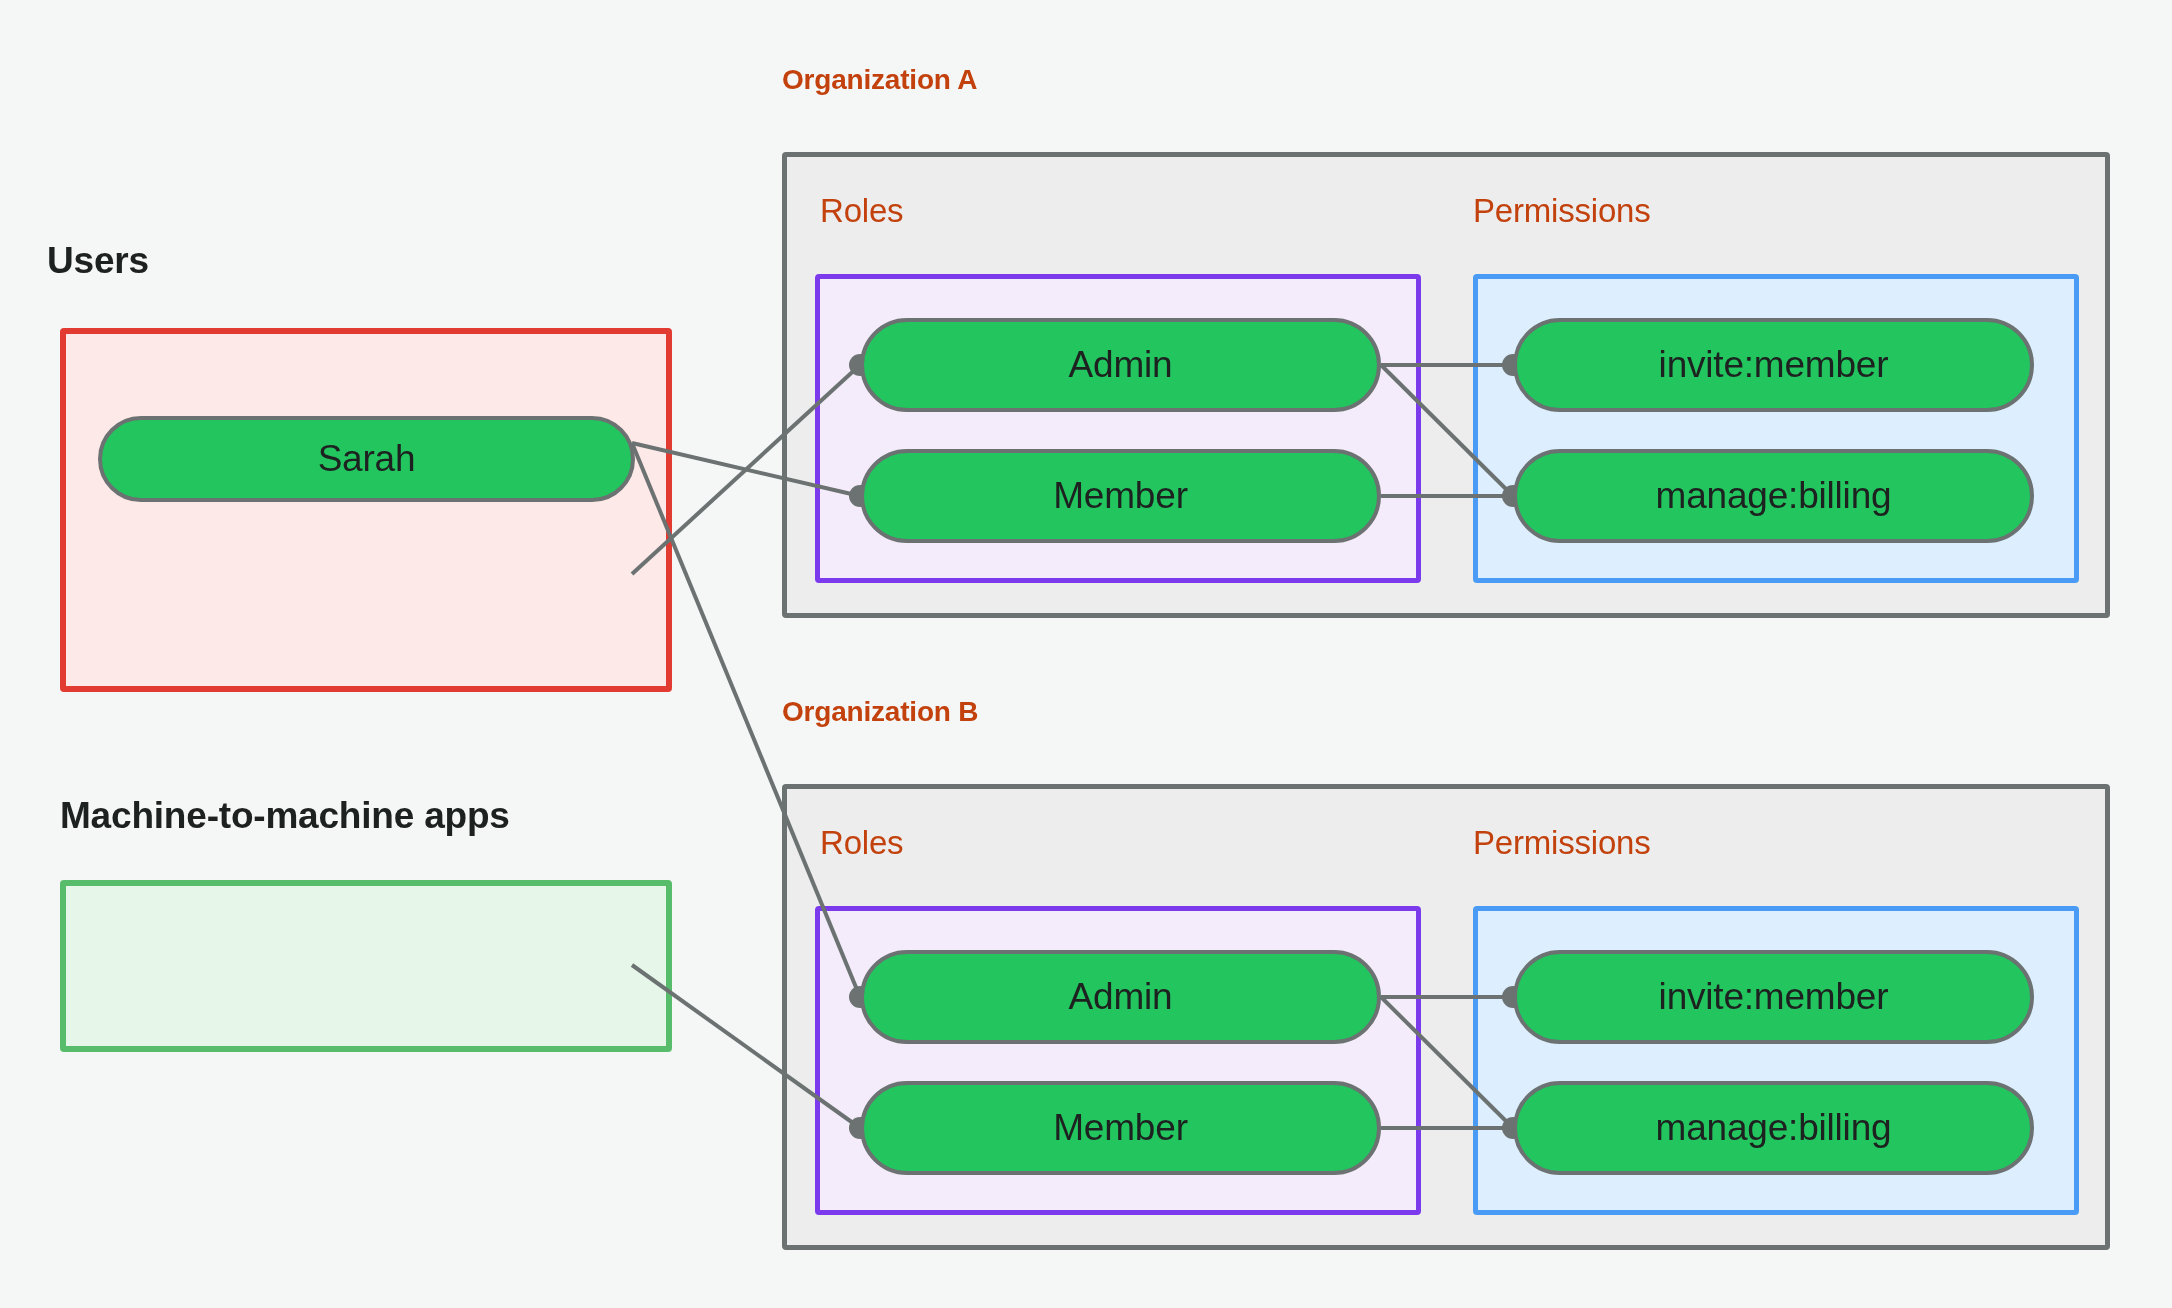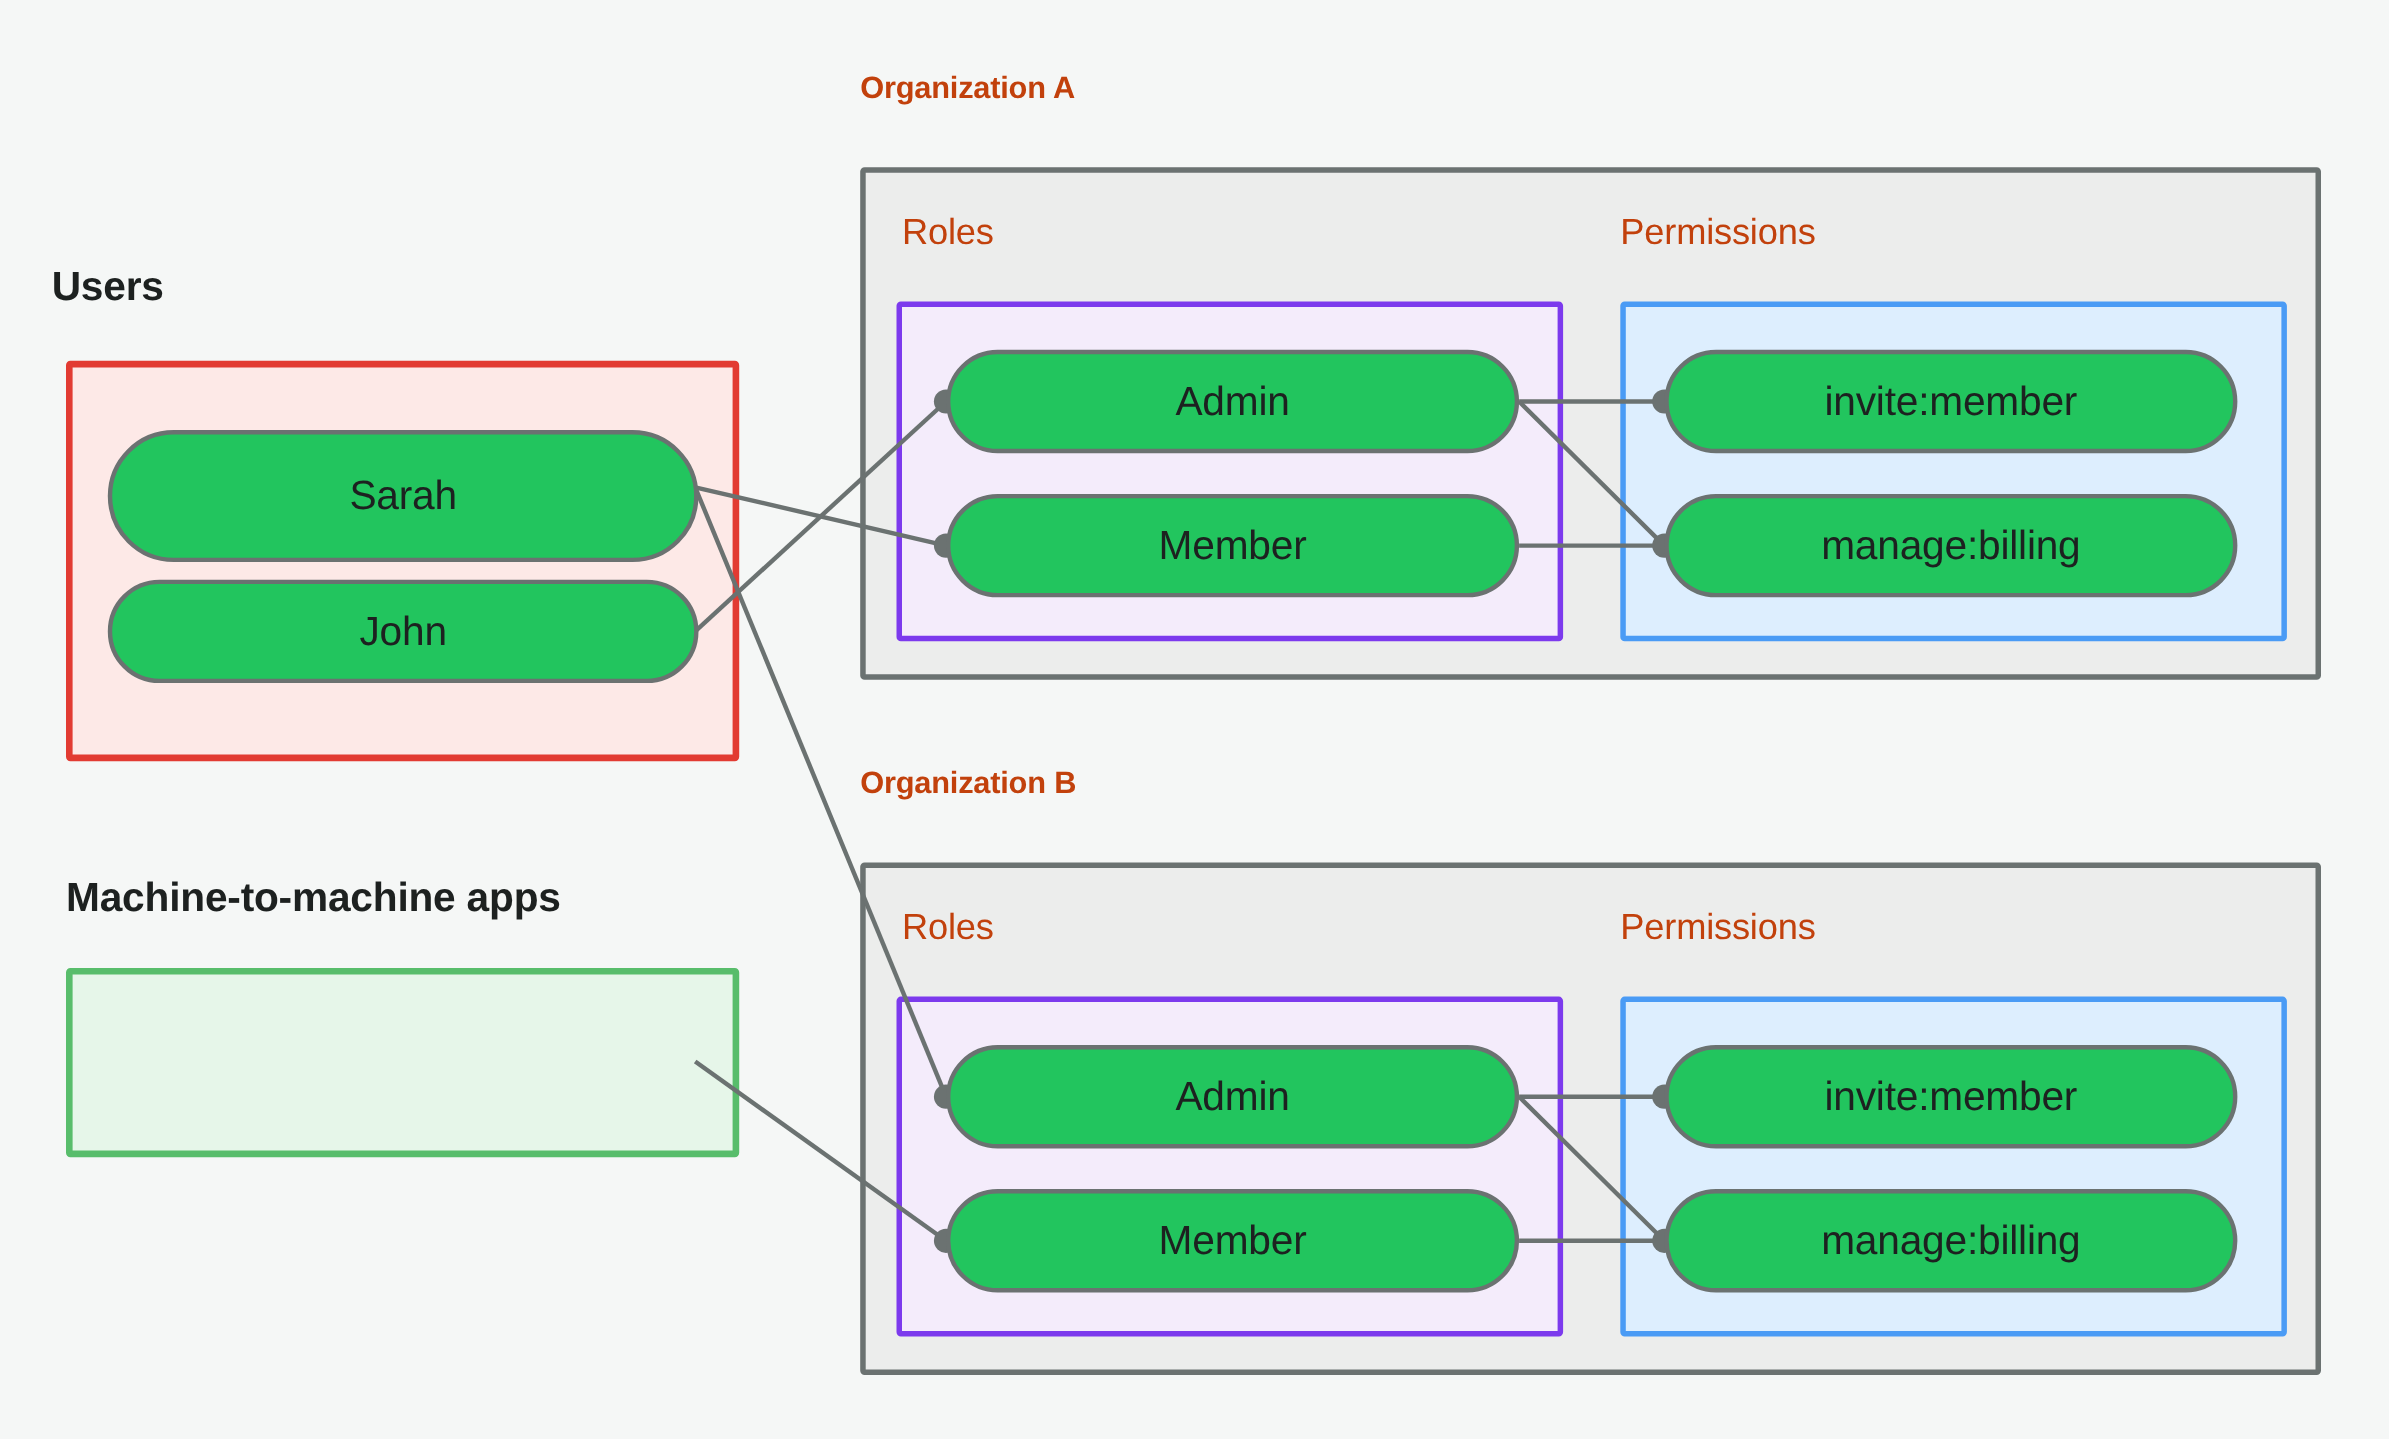--- a/index.html
+++ b/index.html
@@ -146,23 +146,22 @@
       <circle cx="860" cy="1128" r="11"></circle>
       <circle cx="1513" cy="997" r="11"></circle>
       <circle cx="1513" cy="1128" r="11"></circle>
     </g>
   </svg>
 
   <div class="grp-title" style="left:47px; top:240px;">Users</div>
 
   <div class="box box-users" style="left:60px; top:328px; width:612px; height:364px;"></div>
 
-  <div class="pill" style="left:98px; top:391px; width:537px; height:120px;text-align:center;">Sarah</div>
+  <div class="pill" style="left:98px; top:416px; width:537px; height:86px;text-align:center;">Sarah</div>
 
-  <div class="pill" style="left:98px; top:527px; width:537px; height:94px;">John</div>
 
   <div class="grp-title" style="left:60px; top:795px;">Machine-to-machine apps</div>
 
   <div class="box box-m2m" style="left:60px; top:880px; width:612px; height:172px;"></div>
 
 
   <div class="org-title" style="left:782px; top:64px;">Organization A</div>
 
   <div class="box box-org" style="left:782px; top:152px; width:1328px; height:466px;"></div>
 

